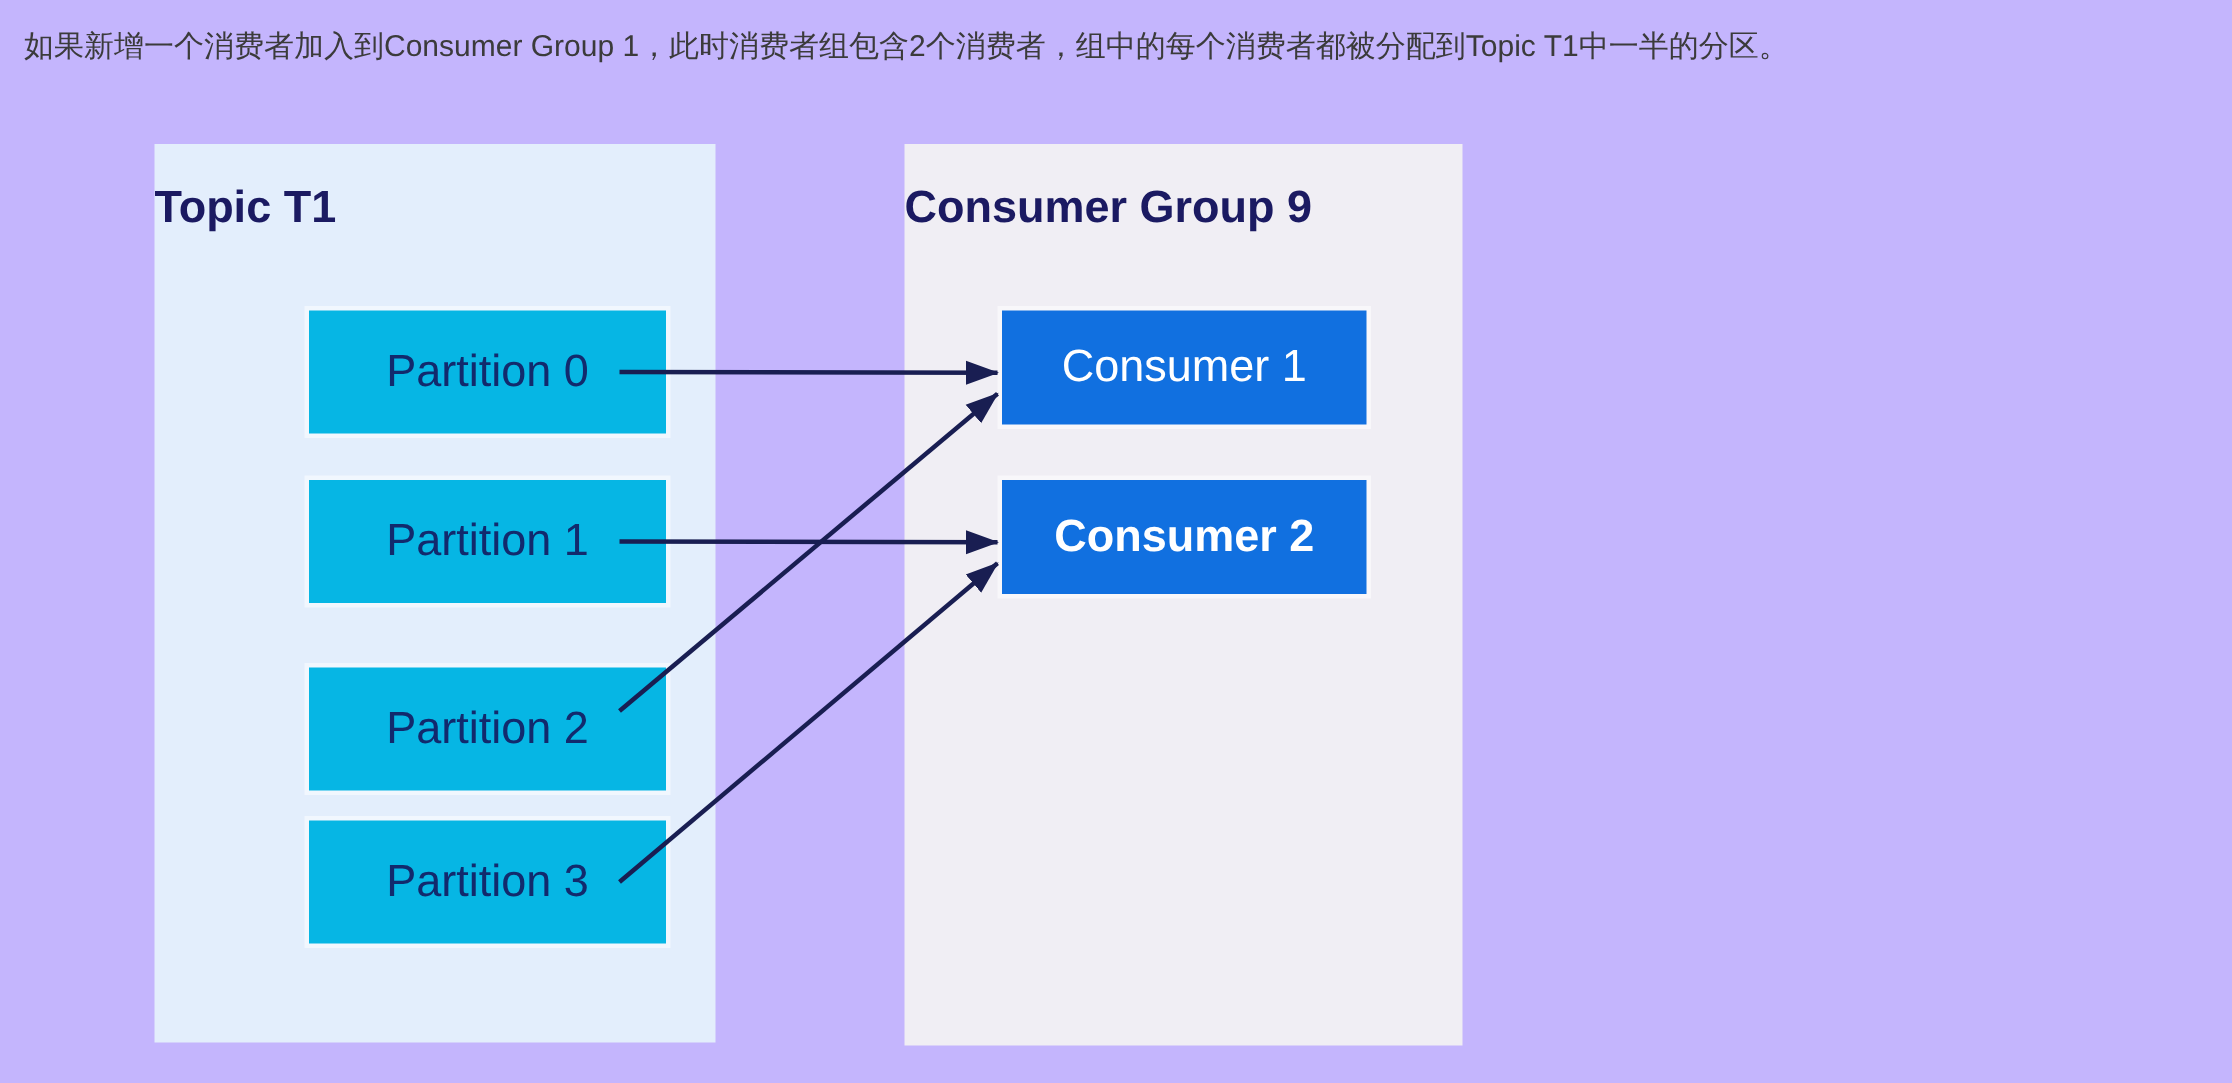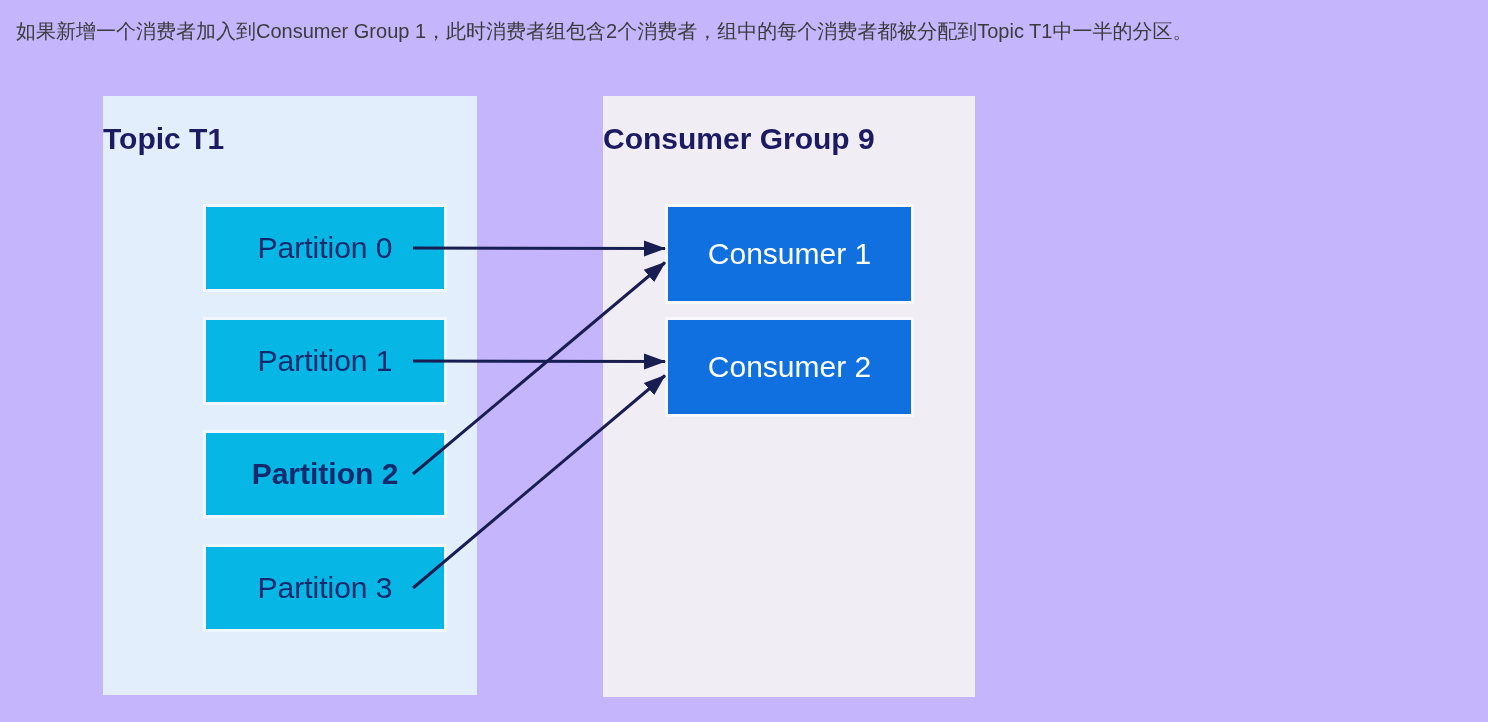--- a/index.html
+++ b/index.html
@@ -66,30 +66,30 @@
     left:170px;
     width:238px;
     height:82px;
     background:var(--partition-fill);
     color:var(--partition-text);
     margin-left:36px;
   }
   .consumer{
     left:668px;
     width:243px;
-    height:94px;
+    height:76px;
     background:var(--consumer-fill);
     color:var(--consumer-text);
   }
   .partition-0{top:207px;}
   .partition-1{top:320px;text-align:right;}
-  .partition-2{top:433px;font-weight:bold;}
+  .partition-2{top:445px;}
   .partition-3{top:547px;text-align:right;}
   .consumer-1{top:207px;}
-  .consumer-2{top:320px;}
+  .consumer-2{top:320px;font-weight:bold;}
   #arrows-svg{
     position:absolute;
     left:0;
     top:0;
     width:1488px;
     height:722px;
     pointer-events:none;
   }
   #arrows-svg line{
     stroke:var(--arrow-color);

